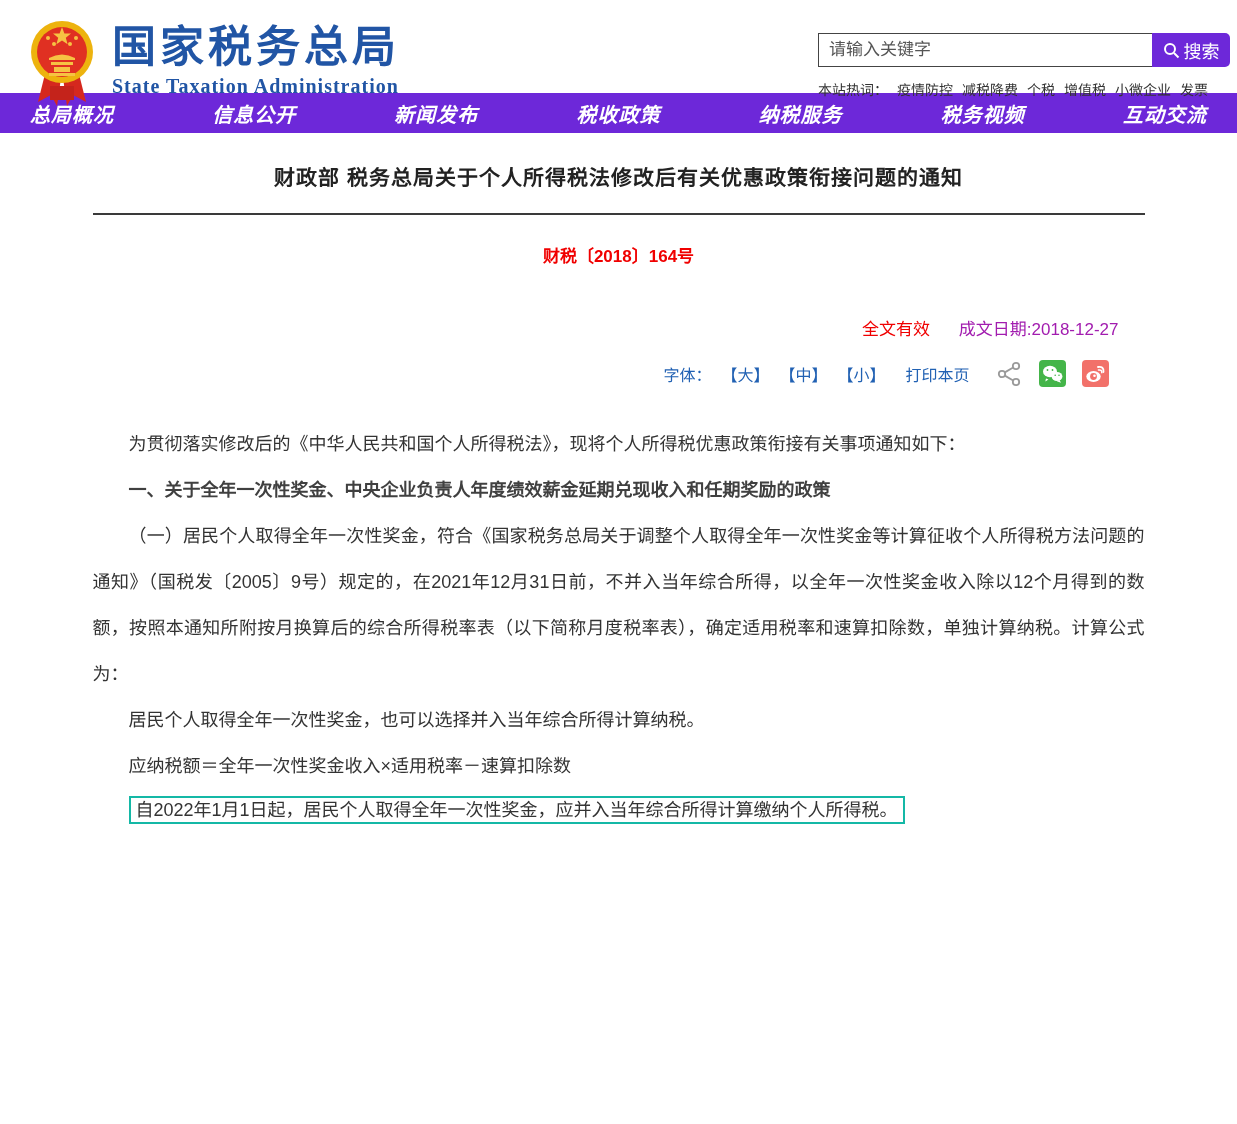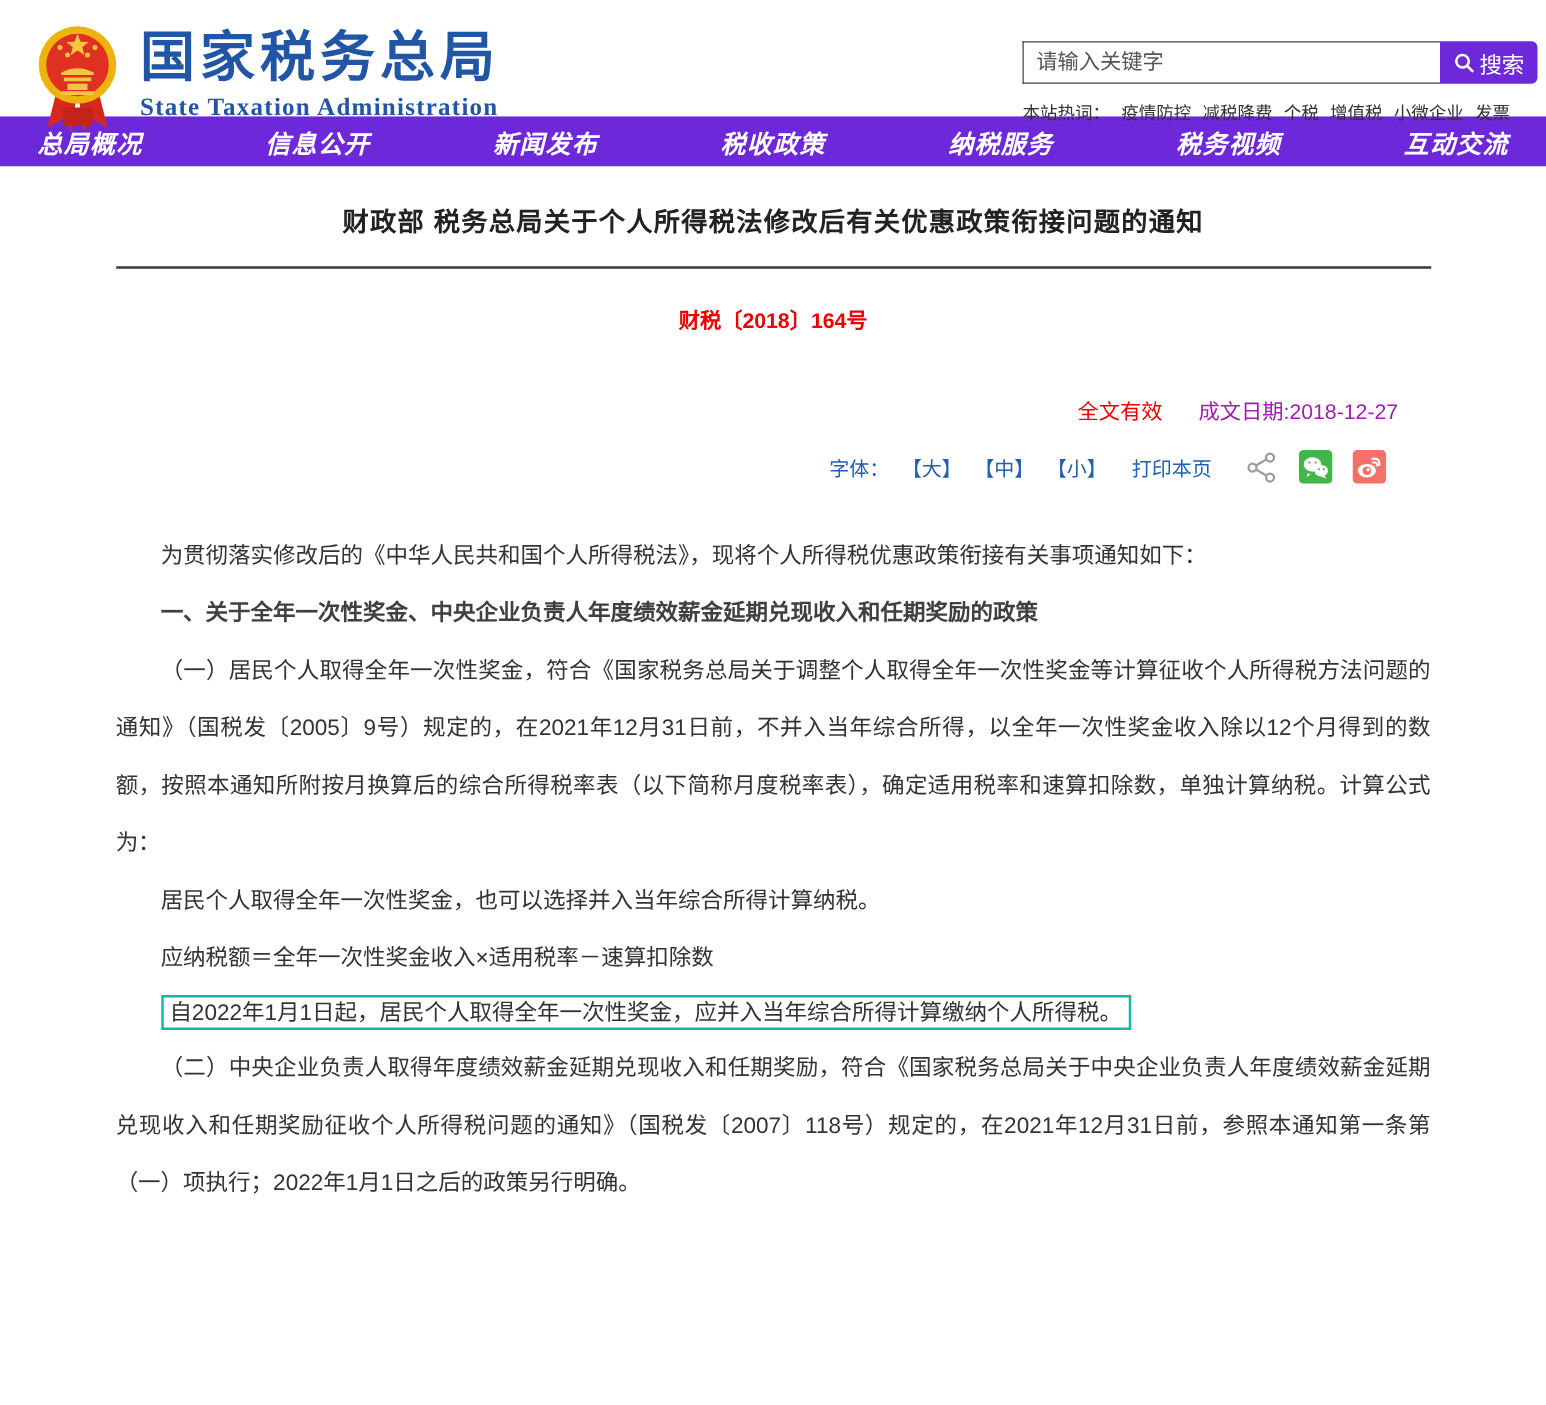--- a/index.html
+++ b/index.html
@@ -200,15 +200,14 @@
     </span>
   </div>
 
   <article class="doc-body" id="doc-body">
       <p class="indent">为贯彻落实修改后的《中华人民共和国个人所得税法》，现将个人所得税优惠政策衔接有关事项通知如下：</p>
       <p class="heading">一、关于全年一次性奖金、中央企业负责人年度绩效薪金延期兑现收入和任期奖励的政策</p>
       <p class="indent">（一）居民个人取得全年一次性奖金，符合《国家税务总局关于调整个人取得全年一次性奖金等计算征收个人所得税方法问题的通知》（国税发〔2005〕9号）规定的，在2021年12月31日前，不并入当年综合所得，以全年一次性奖金收入除以12个月得到的数额，按照本通知所附按月换算后的综合所得税率表（以下简称月度税率表），确定适用税率和速算扣除数，单独计算纳税。计算公式为：</p>
       <p class="indent">居民个人取得全年一次性奖金，也可以选择并入当年综合所得计算纳税。</p>
       <p class="indent">应纳税额＝全年一次性奖金收入×适用税率－速算扣除数</p>
       <p class="highlight-wrap"><span class="highlight-box">自2022年1月1日起，居民个人取得全年一次性奖金，应并入当年综合所得计算缴纳个人所得税。</span></p>
-      <p class="indent">（二）中央企业负责人取得年度绩效薪金延期兑现收入和任期奖励，符合《国家税务总局关于中央企业负责人年度绩效薪金延期兑现收入和任期奖励征收个人所得税问题的通知》（国税发〔2007〕118号）规定的，在2021年12月31日前，参照本通知第一条第（一）项执行；2022年1月1日之后的政策另行明确。</p>
     </article>
 </main>
 
 </body></html>

